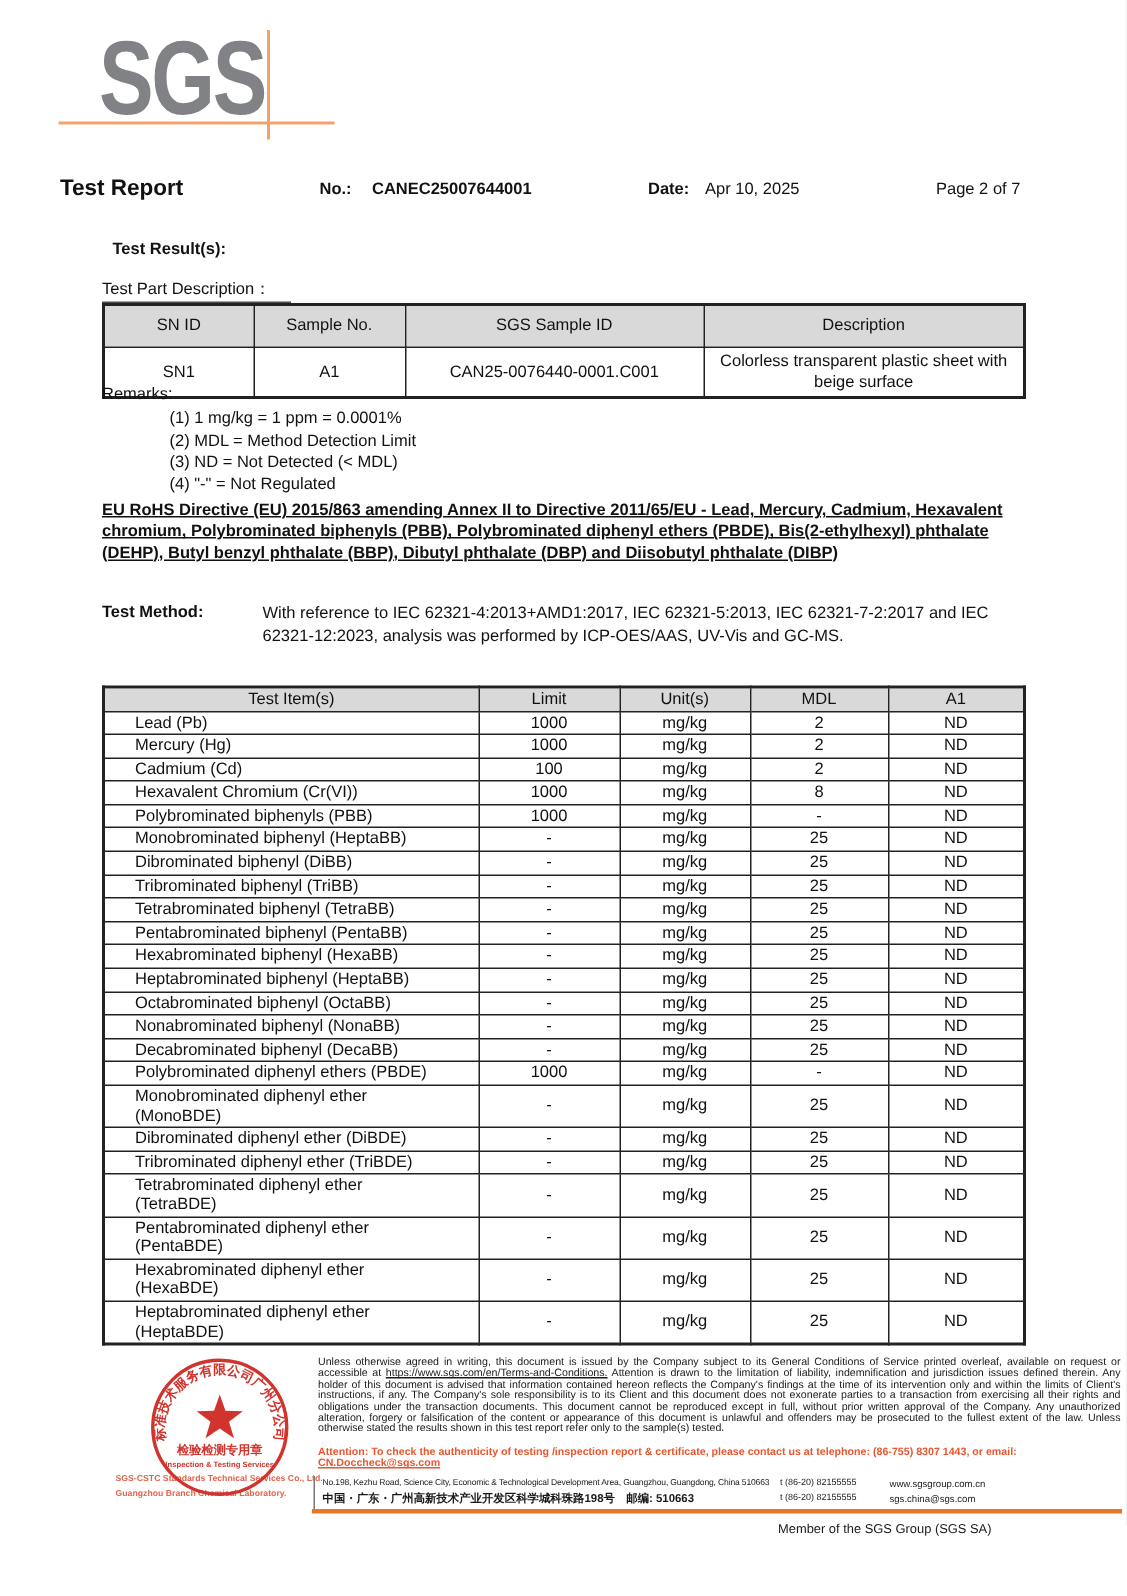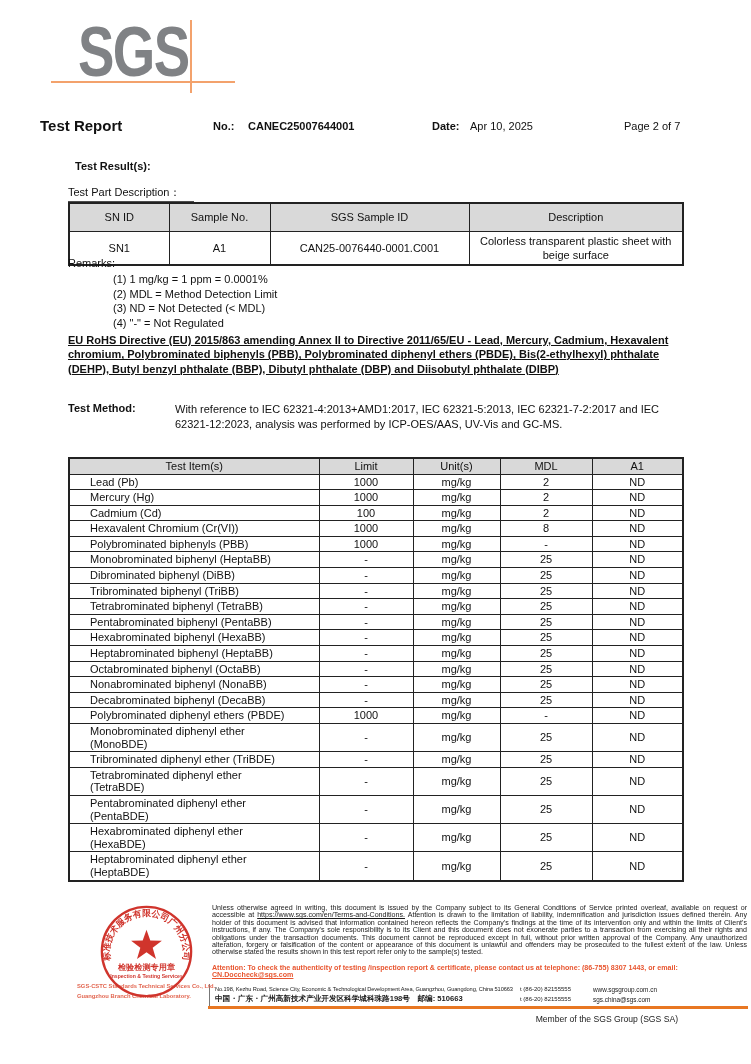--- a/index.html
+++ b/index.html
@@ -3,21 +3,21 @@
 <meta charset="utf-8">
 <style>
   * { margin:0; padding:0; box-sizing:border-box; }
   html,body { background:#e8e8e8; }
   body { font-family:"Liberation Sans", sans-serif; }
   .page {
     position:relative; width:751px; height:1064px; background:#ffffff;
     margin:0 auto; overflow:hidden; color:#111;
   }
   
-  .logo-wrap { position:absolute; left:12px; top:0; width:260px; height:110px; }
+  .logo-wrap { position:absolute; left:0; top:0; width:260px; height:110px; }
   .logo-text {
     position:absolute; left:66px; top:22px;
     font-size:70px; font-weight:bold; line-height:60px; color:#808285;
     letter-spacing:-2px; transform:scaleX(0.78); transform-origin:left top;
   }
   .logo-hline { position:absolute; left:39px; top:81px; width:184px; height:2px; background:#f3a26c; }
   .logo-vline { position:absolute; left:178px; top:20px; width:2px; height:73px; background:#f3a26c; }
   
   .rpt-title { position:absolute; left:40px; top:117px; font-size:15px; font-weight:bold; }
   .hdr-item { position:absolute; top:120px; font-size:11px; }
@@ -67,21 +67,21 @@
   }
   .attention-email { text-decoration:underline;margin-top:28px; }
   .addr-vrule { position:absolute; left:209px; top:984px; width:1px; height:22px; background:#777; }
   .addr-en { position:absolute; left:215px; top:986px; font-size:5.7px; color:#1a1a1a; letter-spacing:-0.1px; }
   .addr-cn { position:absolute; left:215px; top:994px; font-size:7.6px; font-weight:bold; color:#1a1a1a; }
   .phone-1 { position:absolute; left:520px; top:986px; font-size:6px; color:#1a1a1a; }
   .phone-2 { position:absolute; left:520px; top:996px; font-size:6px; color:#1a1a1a; }
   .web-url { position:absolute; left:593px; top:986px; font-size:6.4px; color:#1a1a1a; }
   .email-addr { position:absolute; left:593px; top:996px; font-size:6.4px; color:#1a1a1a; }
   .footer-orange-line { position:absolute; left:208px; top:1006px; width:540px; height:2.5px; background:#e87722; }
-  .member-line { position:absolute; right:73px; top:1014px; font-size:8.6px; color:#1a1a1a; }
+  .member-line { position:absolute; right:90px; top:1014px; font-size:8.6px; color:#1a1a1a; }
   
   .company-red { position:absolute; left:77px; top:981px; width:150px; font-size:5.8px; line-height:10px; color:#e2654f; font-weight:bold; z-index:1; }
   .stamp { position:absolute; left:99px; top:904px; width:95px; height:95px; z-index:2; }
 </style>
 </head>
 <body>
 
 <div class="page">
 
   <div class="logo-wrap">
@@ -270,20 +270,27 @@
         </tr>
         <tr>
           <td class="item-cell">Monobrominated diphenyl ether
 (MonoBDE)</td>
           <td>-</td>
           <td>mg/kg</td>
           <td>25</td>
           <td>ND</td>
         </tr>
         <tr>
+          <td class="item-cell">Dibrominated diphenyl ether (DiBDE)</td>
+          <td>-</td>
+          <td>mg/kg</td>
+          <td>25</td>
+          <td>ND</td>
+        </tr>
+        <tr>
           <td class="item-cell">Tribrominated diphenyl ether (TriBDE)</td>
           <td>-</td>
           <td>mg/kg</td>
           <td>25</td>
           <td>ND</td>
         </tr>
         <tr>
           <td class="item-cell">Tetrabrominated diphenyl ether
 (TetraBDE)</td>
           <td>-</td>

